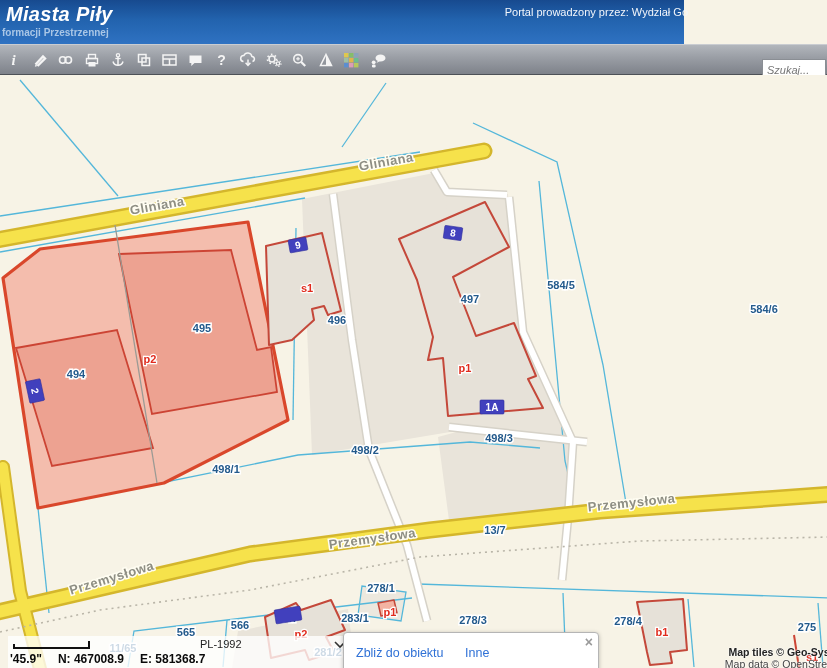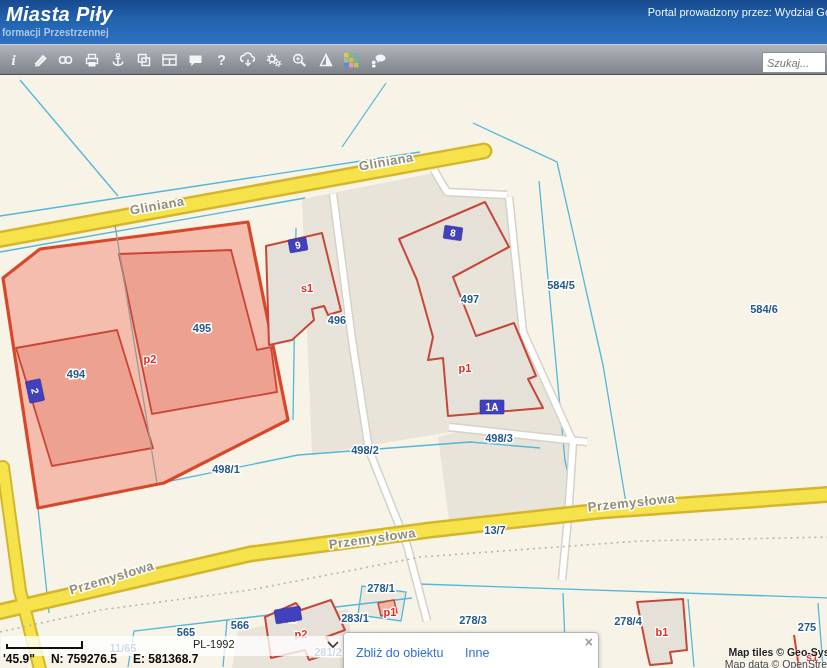--- a/index.html
+++ b/index.html
@@ -1,47 +1,47 @@
 <!DOCTYPE html>
 <html><head>
 <meta charset="utf-8">
 <style>
   html,body{margin:0;padding:0;}
   body{font-family:"Liberation Sans",sans-serif;}
   #app{position:relative;width:827px;height:668px;overflow:hidden;background:#f7f3e6;}
 
   
-  #header{position:absolute;left:0;top:0;width:827px;height:44px;
+  #header{position:absolute;left:0;top:0;width:684px;height:44px;
     background:linear-gradient(180deg,#174a8f 0%,#2263ae 45%,#2f72c2 100%);}
   #title{position:absolute;left:6px;top:3px;color:#fff;font-size:20px;font-weight:bold;font-style:italic;letter-spacing:.3px;}
   #subtitle{position:absolute;left:2px;top:27px;color:#a9c6e6;font-size:10px;font-weight:bold;}
   #portal-note{position:absolute;right:-4px;top:6px;color:#f2f6fb;font-size:11px;white-space:nowrap;}
 
   
   #toolbar{position:absolute;left:0;top:44px;width:827px;height:31px;
     background:linear-gradient(180deg,#b2b6bc 0%,#999da4 45%,#7e828a 100%);
     border-top:1px solid #c9ccd1;border-bottom:1px solid #4d5157;box-sizing:border-box;}
   .tb-icons{position:absolute;left:5px;top:3px;display:flex;align-items:center;gap:9px;height:24px;}
   .tb-ic{width:17px;height:18px;display:flex;align-items:center;justify-content:center;}
   .tb-ic svg{display:block;}
   .tb-txt{color:#f4f4f4;font-size:14px;font-weight:bold;}
   .tb-txt.it{font-family:"Liberation Serif",serif;font-style:italic;font-size:15px;}
-  #search-box{position:absolute;right:1px;top:7px;width:54px;height:17px;border:1px solid #8a8e94;
+  #search-box{position:absolute;right:1px;top:14px;width:54px;height:17px;border:1px solid #8a8e94;
     background:#fff;font-size:11px;font-style:italic;color:#777;padding:1px 4px;font-family:"Liberation Sans",sans-serif;}
 
   
   #map{position:absolute;left:0;top:75px;width:827px;height:593px;}
   svg text{font-family:"Liberation Sans",sans-serif;}
   .lblN{font-size:11px;font-weight:bold;fill:#235a8c;stroke:#fff;stroke-width:3px;paint-order:stroke;text-anchor:middle;}
   .lblR{font-size:11px;font-weight:bold;fill:#e02b1d;stroke:#fff;stroke-width:2.5px;paint-order:stroke;text-anchor:middle;}
   .lblS{font-size:13px;font-weight:bold;fill:#8e8e83;stroke:#fffdf2;stroke-width:3px;paint-order:stroke;text-anchor:middle;letter-spacing:.5px;}
   .badge-t{font-size:10px;font-weight:bold;fill:#fff;text-anchor:middle;}
 
   
-  #statusbar{position:absolute;left:1px;top:636px;width:388px;height:20px;background:rgba(255,255,255,.78);}
+  #statusbar{position:absolute;left:8px;top:636px;width:388px;height:32px;background:rgba(255,255,255,.78);}
   #scalebar{position:absolute;left:4px;top:3px;}
   #crs{position:absolute;left:192px;top:2px;font-size:11px;color:#222;}
   #crs-chevron{position:absolute;left:325px;top:4px;}
   #coords{position:absolute;left:2px;top:16px;font-size:12px;font-weight:bold;color:#0a0a0a;white-space:nowrap;}
   #coords span{margin-right:16px;}
 
   
   #popup{position:absolute;left:343px;top:632px;width:232px;height:44px;background:#fff;
     border:1px solid #b5b5b5;border-radius:4px;box-shadow:0 1px 4px rgba(0,0,0,.25);padding:7px 10px 0 12px;box-sizing:content-box;}
   #popup-line{font-size:12.5px;color:#1a1a1a;white-space:nowrap;}
@@ -318,21 +318,21 @@
 
   <div id="statusbar">
     <svg id="scalebar" width="82" height="11">
       <path d="M2,5 L2,9 L77,9 L77,2" fill="none" stroke="#111" stroke-width="2"></path>
     </svg>
     <span id="crs">PL-1992</span>
     <svg id="crs-chevron" width="14" height="9">
       <polyline points="2,2 7,7 12,2" fill="none" stroke="#333" stroke-width="1.6"></polyline>
     </svg>
     <div id="coords">
-      <span>'45.9"</span><span>N: 759276.5</span><span>E: 581368.7</span>
+      <span>'45.9"</span><span>N: 467008.9</span><span>E: 581368.7</span>
     </div>
   </div>
 
   <div id="popup">
     <span id="popup-close">×</span>
     <div id="popup-links">
       <a href="#">Zbliż do obiektu</a>
       <a href="#">Inne</a>
     </div>
   </div>

